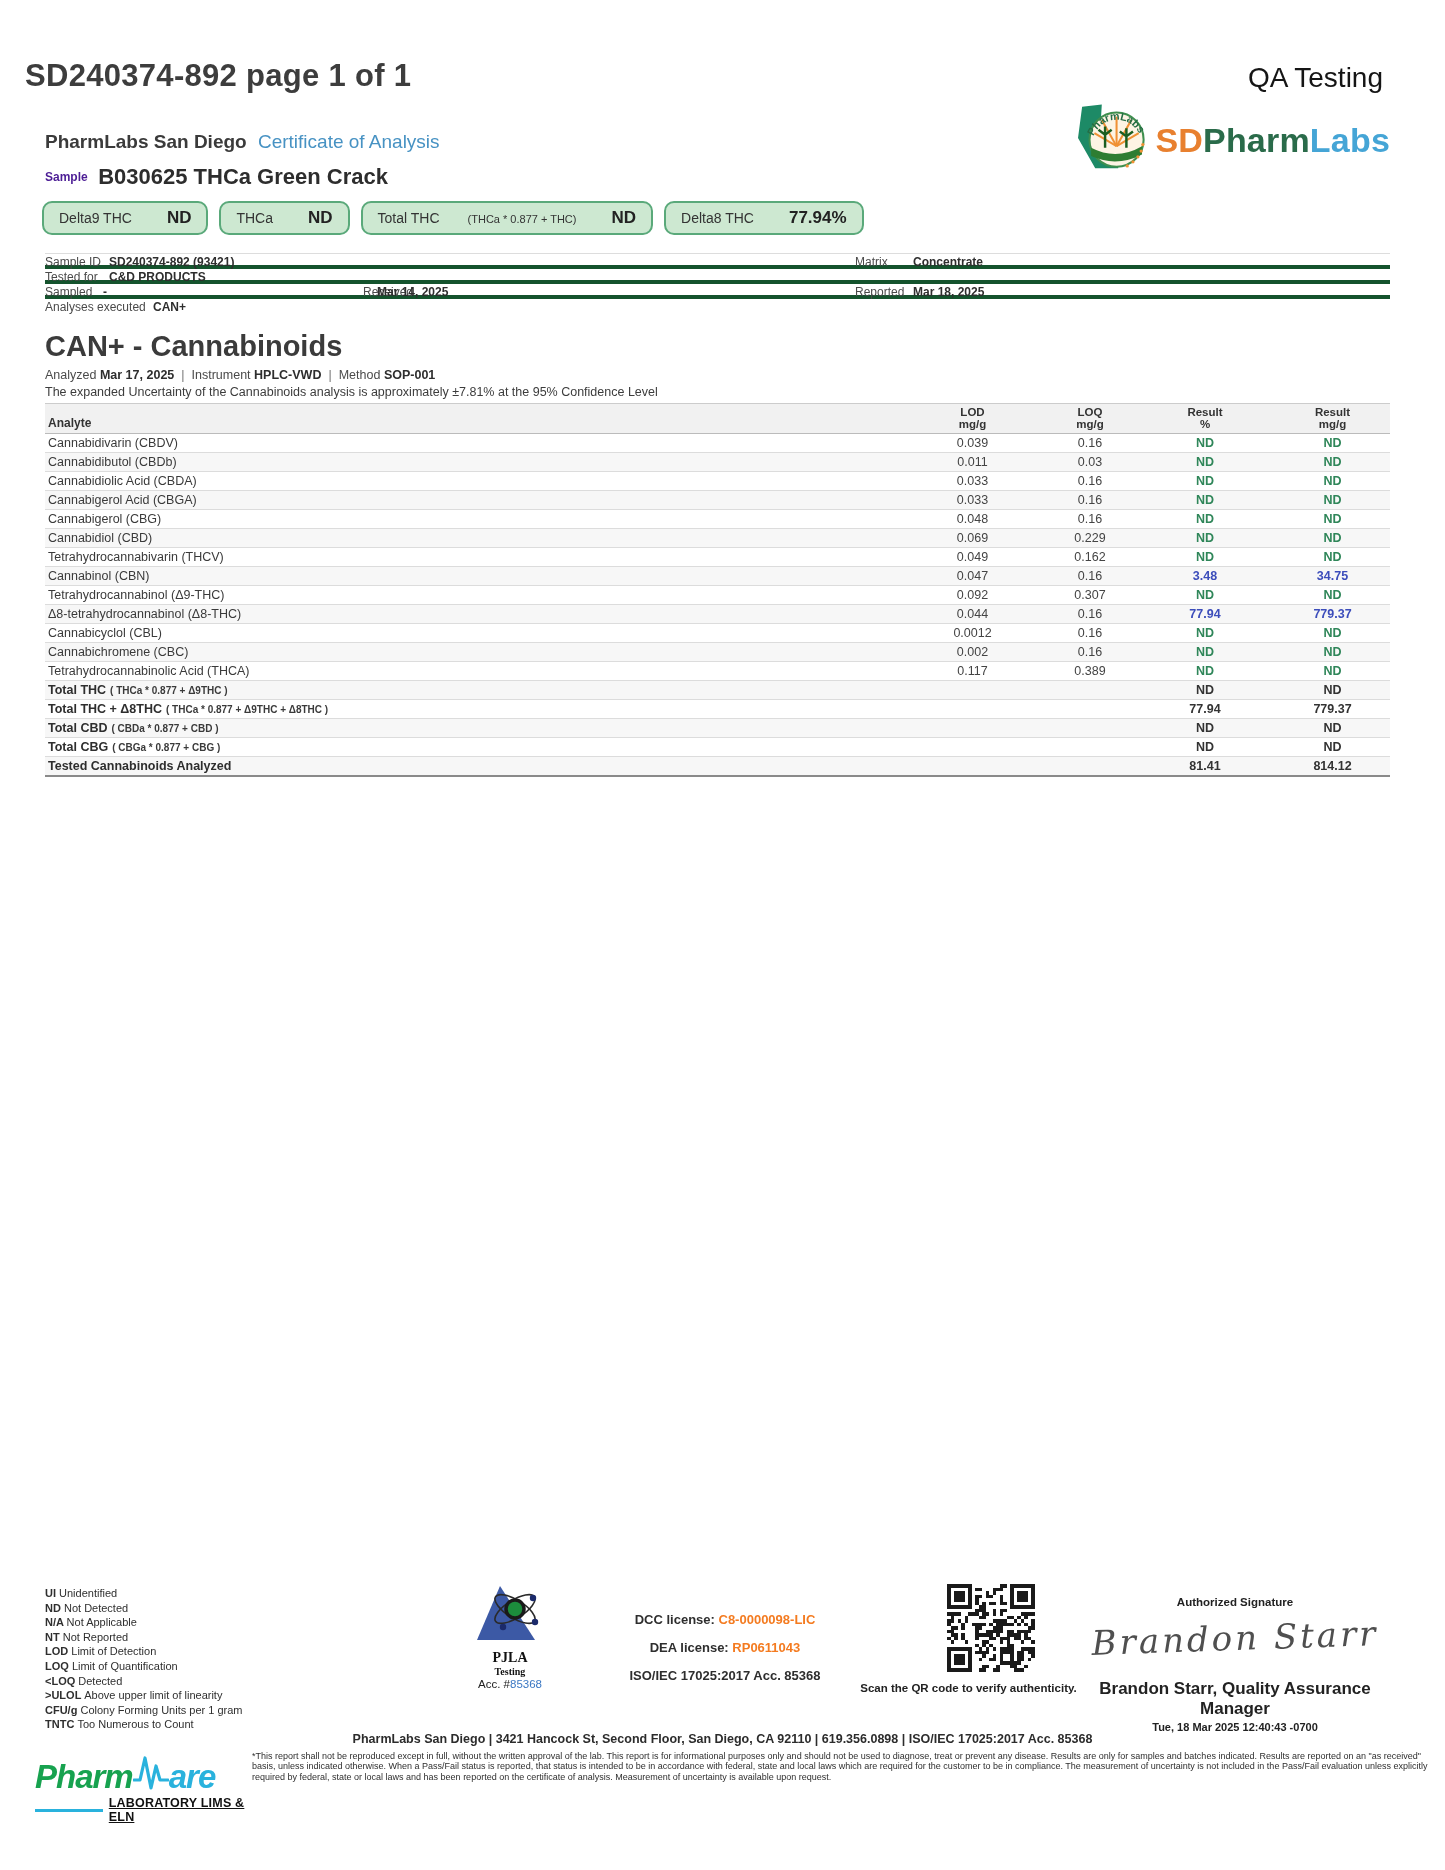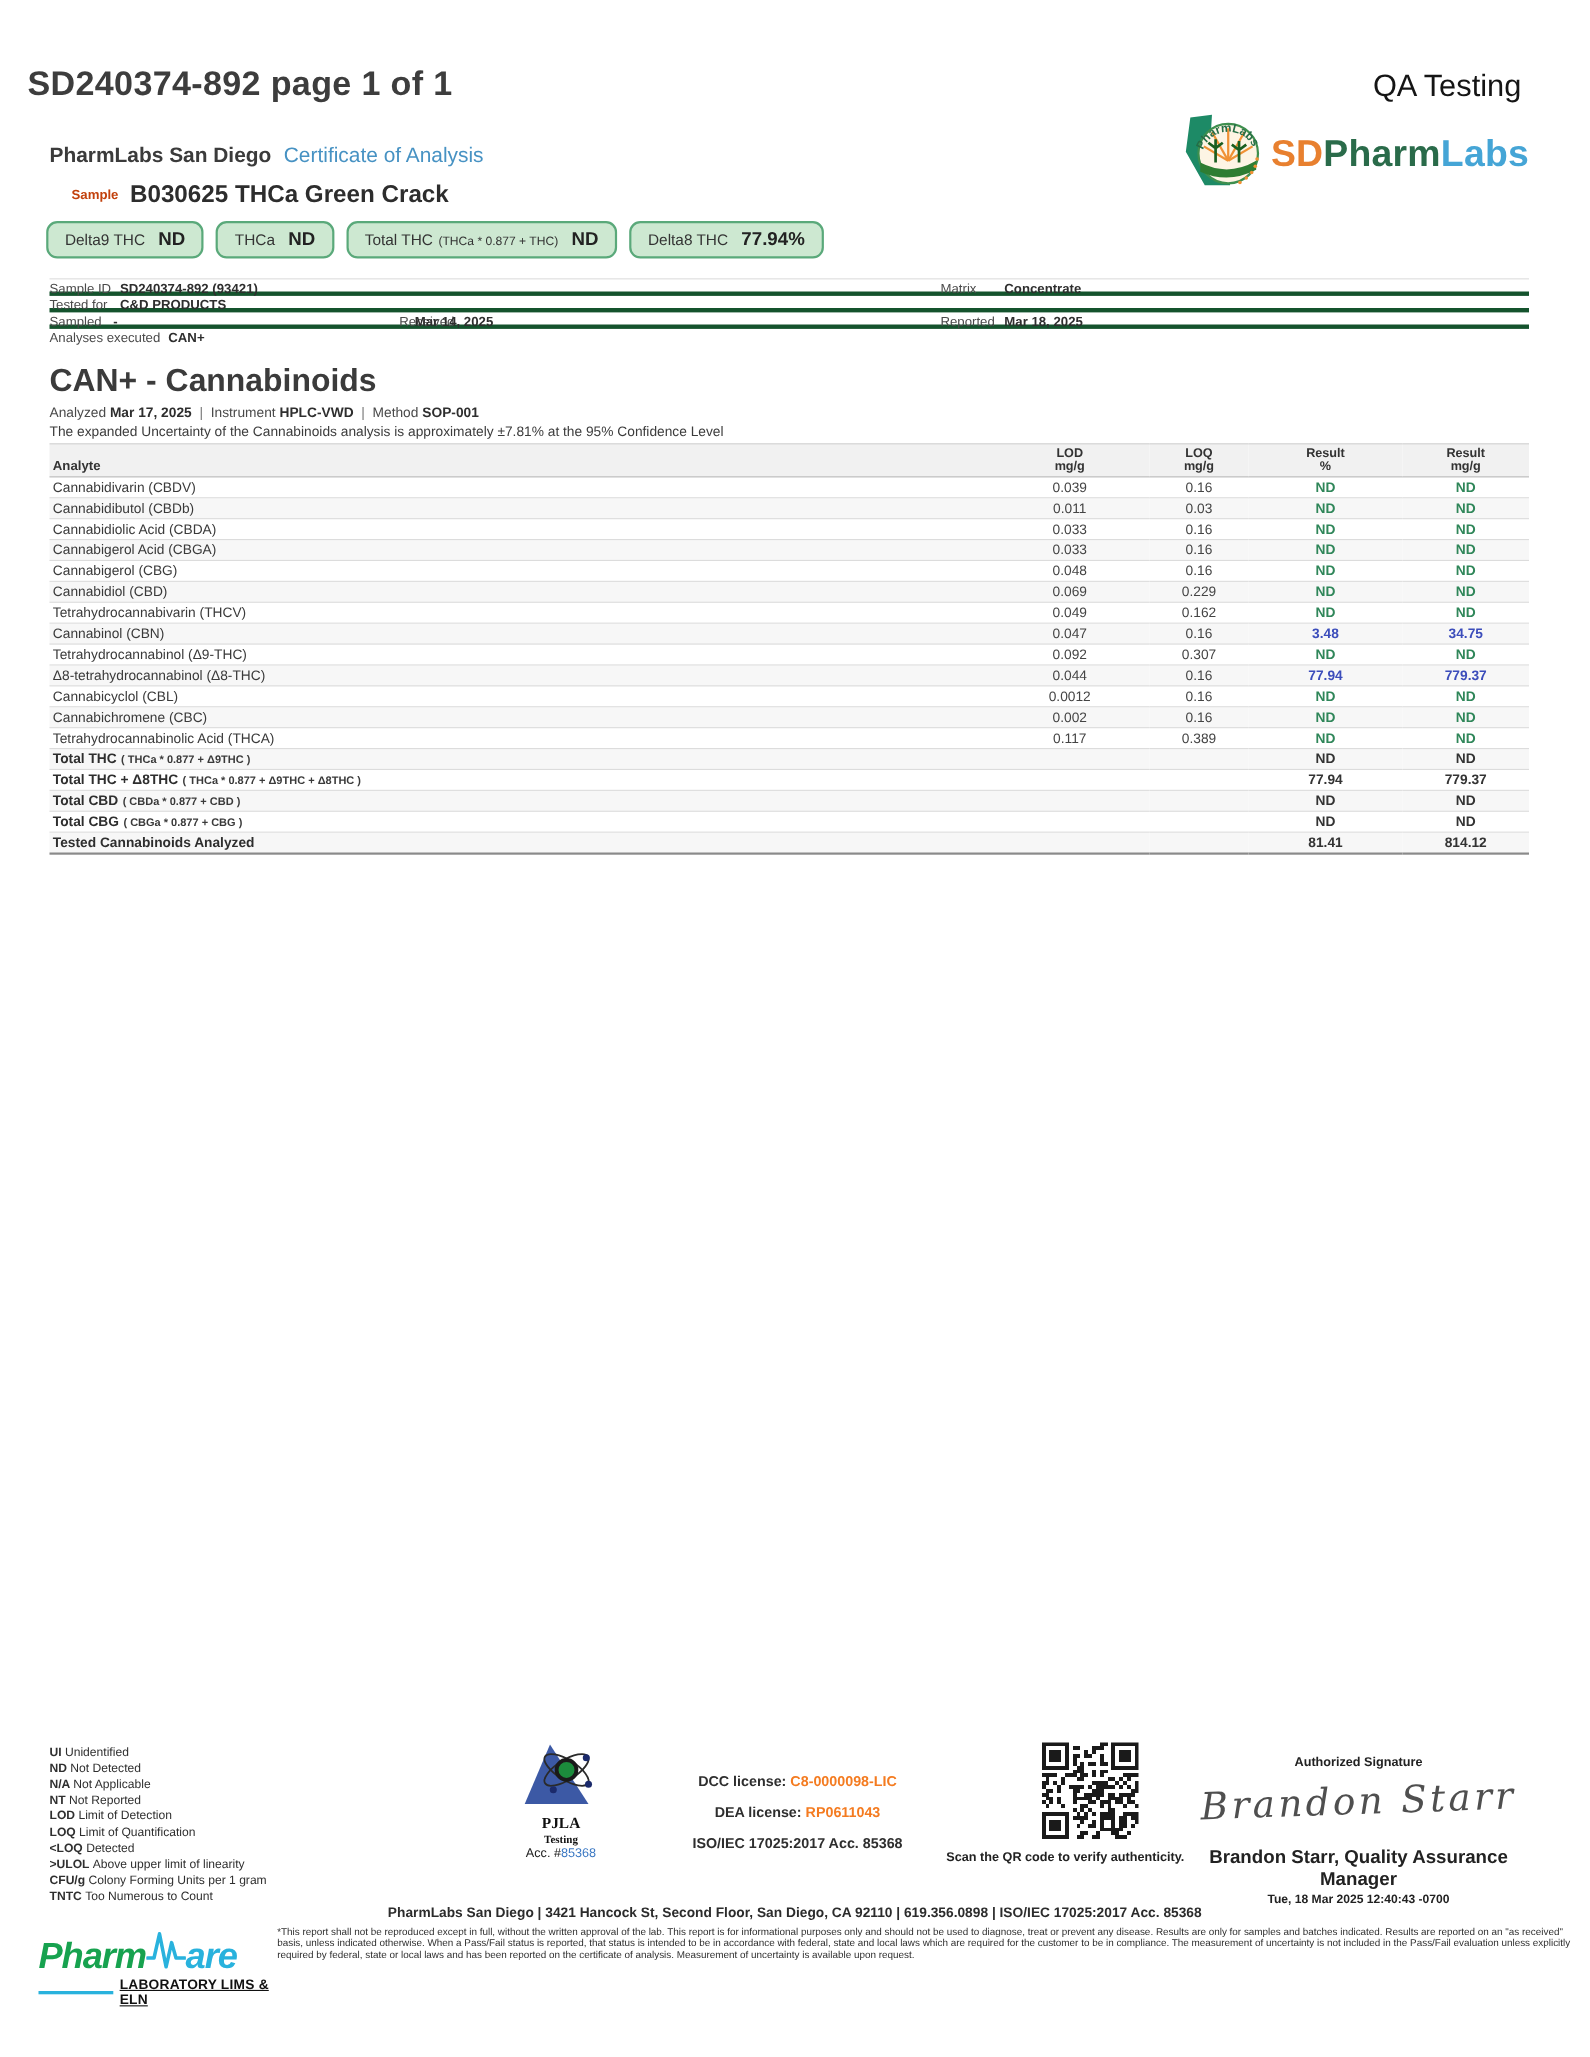--- a/index.html
+++ b/index.html
@@ -7,32 +7,32 @@
   body { font-family:"Liberation Sans", sans-serif; color:#3c3c3c; }
   .page { position:relative; width:1445px; height:1870px; background:#fff; overflow:hidden; }
 
   
   .doc-title { position:absolute; left:25px; top:58px; font-size:31px; font-weight:700; color:#3d3d3d; letter-spacing:.3px; }
   .qa-label { position:absolute; right:62px; top:62px; font-size:28px; font-weight:500; color:#151515; }
   .lab-line { position:absolute; left:45px; top:131px; font-size:19px; }
   .lab-name { font-weight:700; color:#3b3b3b; }
   .doc-type { color:#4792c3; font-weight:500; margin-left:6px; }
   .sample-line { position:absolute; left:45px; top:164px; }
-  .sample-label { font-size:12px; font-weight:600; color:#c2410c; margin-right:6px; vertical-align:3px;margin-left:20px; }
+  .sample-label { font-size:12px; font-weight:600; color:#4c1d95; margin-right:6px; vertical-align:3px; }
   .sample-name { font-size:22px; font-weight:700; color:#2d2d2d; }
 
   .brand { position:absolute; right:55px; top:98px; display:flex; align-items:center; }
   .brand-text { font-size:34px; font-weight:700; letter-spacing:.2px; margin-left:4px; }
   .brand-sd { color:#e8802f; }
   .brand-pharm { color:#2a6b4a; }
   .brand-labs { color:#45a5d6; }
 
   
   .badges { position:absolute; left:42px; top:201px; display:flex; gap:11px; }
-  .badge { display:flex; align-items:baseline; background:#cde8d1; border:2px solid #5aa97a; border-radius:10px; padding:5px 15px; height:34px; }
+  .badge { display:flex; align-items:baseline; background:#cde8d1; border:2px solid #5aa97a; border-radius:10px; padding:5px 15px; height:34px;gap:23px; }
   .b-label { font-size:14px; color:#333; }
   .b-sub { font-size:11px; color:#333; margin-left:5px; }
   .b-value { font-size:17px; font-weight:700; color:#222; margin-left:12px; }
 
   
   .info-table { position:absolute; left:45px; top:253px; width:1345px; border-top:1px solid #ddd; }
   .info-row { position:relative; height:15px; border-bottom:4px solid #14532d; font-size:12px; line-height:14px; }
   .info-row.last { border-bottom:none; }
   .info-row span { position:absolute; top:1px; white-space:nowrap; }
   .i-label { color:#4a4a4a; }

